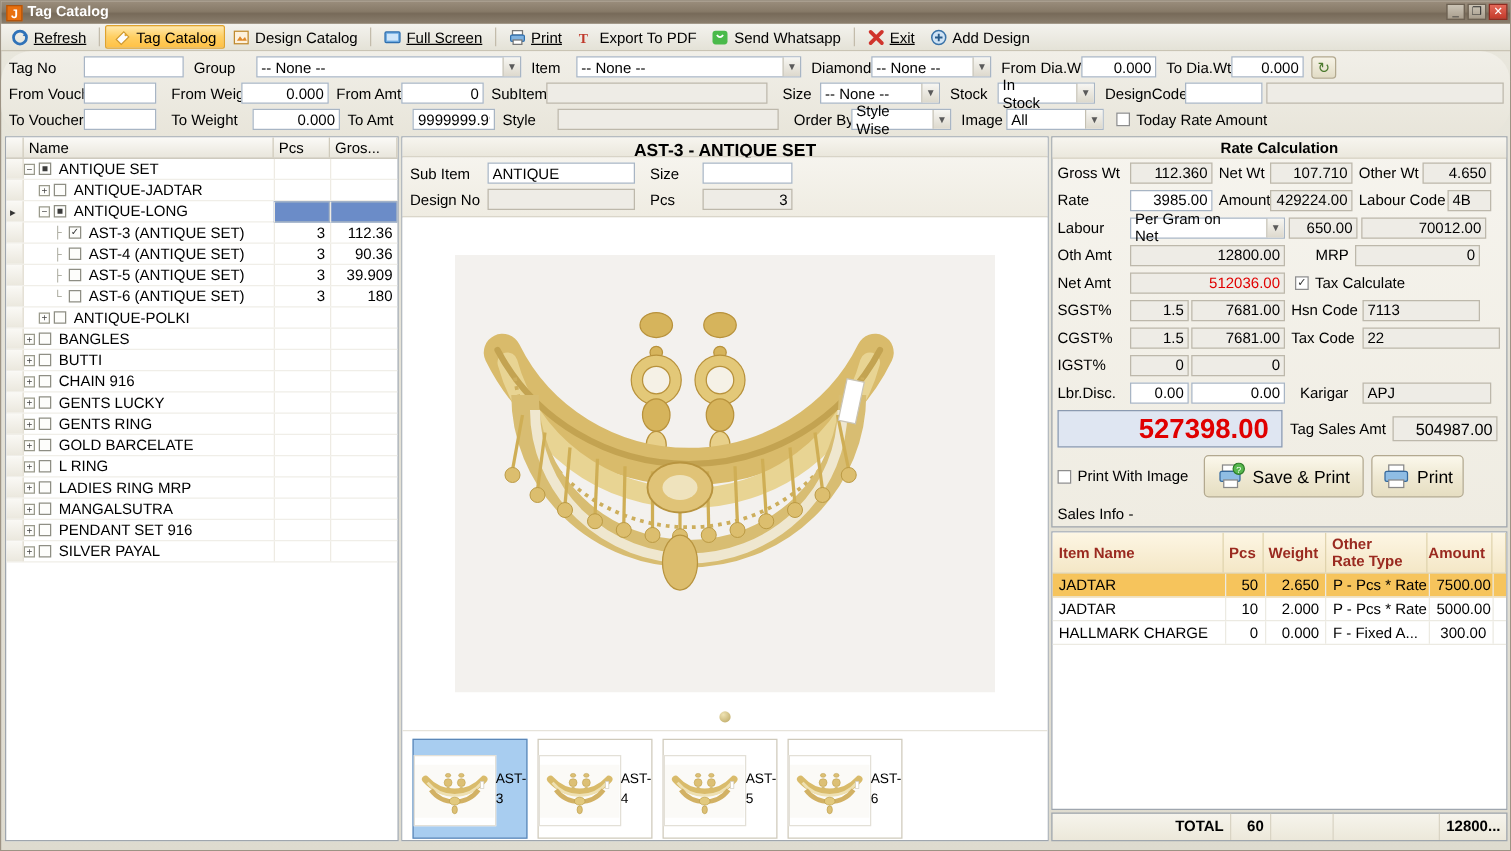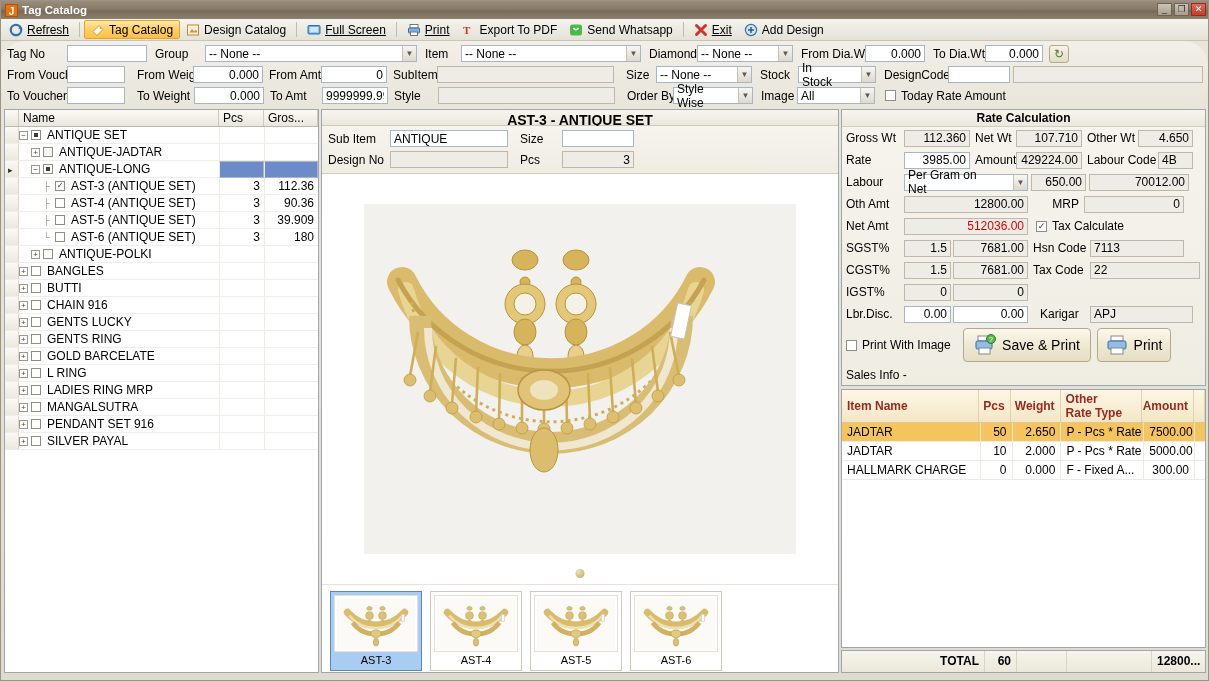--- a/index.html
+++ b/index.html
@@ -117,21 +117,21 @@
     border-bottom:1px solid #cfcabb; }
   .cfrow { display:flex; align-items:center; height:21px; }
   .imgarea { flex:1; display:flex; align-items:center; justify-content:center;
     background:#fff; position:relative; overflow:hidden; }
   .dot { position:absolute; bottom:6px; left:50%; transform:translateX(-50%);
     width:9px; height:9px; border-radius:50%;
     background:radial-gradient(circle at 35% 30%, #efe3b4, #b9a45e); }
   .thumbs { height:88px; display:flex; align-items:flex-start; gap:8px;
     padding:6px 8px; background:#fff; border-top:1px solid #e6e3da; }
   .thumb { width:92px; height:80px; border:1px solid #cfcabb; background:#fff;
-    display:flex; flex-direction:column; align-items:center; }
+    display:flex; align-items:center; }
   .thumb.active { background:#a8cdf0; border:1px solid #5c87b8; }
   .thumb .tpic { width:84px; height:57px; background:#fff; margin-top:3px;
     border:1px solid #e3e0d7; display:flex; align-items:center;
     justify-content:center; overflow:hidden; }
   .thumb .tlab { font-size:11px; line-height:16px; }
 
   
   .right { width:365px; display:flex; flex-direction:column; gap:0; }
   .rc { border:1px solid #9fa6ae; background:linear-gradient(180deg,#f6f4ee,#efece2); }
   .rtitle { height:17px; text-align:center; font-weight:bold; font-size:12px;
@@ -329,21 +329,21 @@
         <span class="arrow">▼</span>
       </div>
       <span class="lbl" style="width:72px; padding-left:8px">DesignCode</span>
       <input class="inp" style="width: 62px;" value="">
       <input class="inp ro" style="width: 190px; margin-left: 3px;" value="">
     </div>
 
     <div class="frow">
       <span class="lbl" style="width:62px">To Voucher</span>
       <input class="inp" style="width: 58px;" value="">
-      <span class="lbl" style="width:69px; padding-left:12px">To Weight</span>
+      <span class="lbl" style="width:77px; padding-left:12px">To Weight</span>
       <input class="inp num" style="width: 70px;" value="0.000">
       <span class="lbl" style="width:58px; padding-left:6px">To Amt</span>
       <input class="inp num" style="width: 66px;" value="9999999.99">
       <span class="lbl" style="width:50px; padding-left:6px">Style</span>
       <input class="inp ro" style="width: 177px;" value="">
       <span class="lbl" style="width:58px; padding-left:12px">Order By</span>
       <div class="sel" style="width:80px">
         <span>Style Wise</span>
         <span class="arrow">▼</span>
       </div>
@@ -802,20 +802,25 @@
         </div>
 
         <div class="rrow">
           <span class="rlbl" style="width:58px">Lbr.Disc.</span>
           <input class="inp num" style="width: 47px;" value="0.00">
           <input class="inp num" style="width: 75px; margin-left: 2px;" value="0.00">
           <span class="rlbl" style="width:62px; padding-left:12px">Karigar</span>
           <input class="inp ro" style="width: 103px;" value="APJ">
         </div>
 
+        <div class="rrow" style="height:36px">
+          <div class="big" style="width:180px">527398.00</div>
+          <span class="rlbl" style="width:88px; padding-left:6px">Tag Sales Amt</span>
+          <input class="inp ro num" style="width: 84px; height: 20px; font-size: 13px;" value="504987.00">
+        </div>
 
         <div class="rrow" style="height:40px">
           <span class="cbox"></span>
           <span class="rlbl" style="padding-left:5px; width:106px">Print With Image</span>
           <div class="btn3d" style="width:128px">
             <span class="ico" style="width:22px;height:22px">
               <svg width="22" height="22" viewBox="0 0 22 22">
                   <rect x="4" y="2" width="12" height="5" fill="#fff" stroke="#888"></rect>
                   <rect x="2" y="7" width="16" height="8" rx="1.5" fill="#8fbde4" stroke="#35699d"></rect>
                   <rect x="5" y="14" width="11" height="6" fill="#fff" stroke="#888"></rect>

